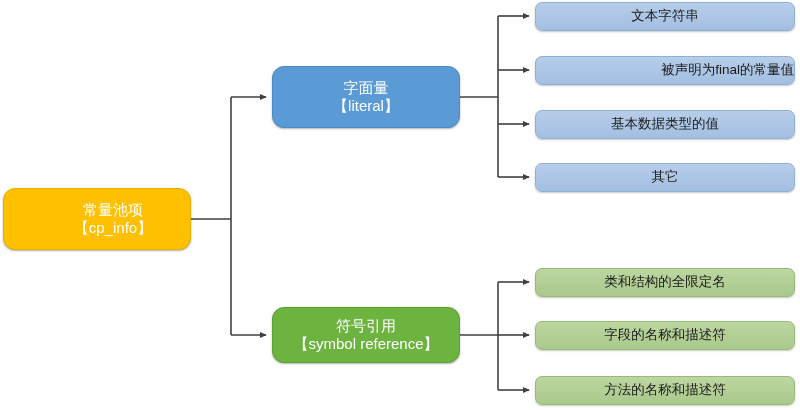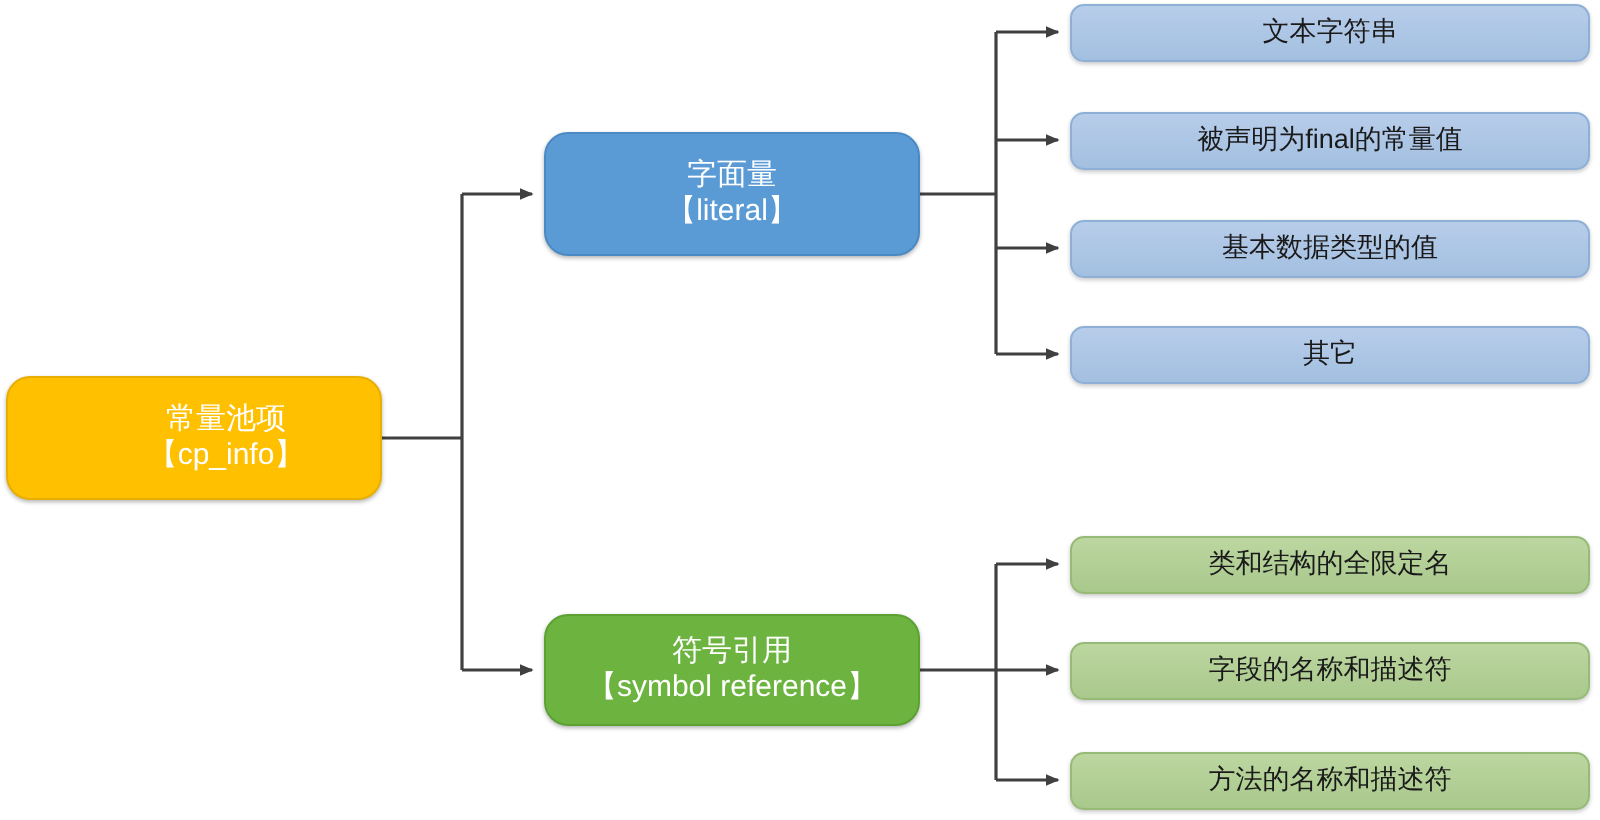--- a/index.html
+++ b/index.html
@@ -148,21 +148,21 @@
   </div>
 
   <div class="node node-branch-green">
     <span class="l1">符号引用</span>
     <span class="l2">【symbol reference】</span>
   </div>
 
   <div class="node leaf-blue" style="top:2px;">
     <span>文本字符串</span>
   </div>
-  <div class="node leaf-blue" style="top:56px;">
+  <div class="node leaf-blue" style="top:56px;align-items:flex-end;">
     <span>被声明为final的常量值</span>
   </div>
   <div class="node leaf-blue" style="top:163px;">
     <span>其它</span>
   </div>
   <div class="node leaf-blue" style="top:110px;">
     <span>基本数据类型的值</span>
   </div>
 
   <div class="node leaf-green" style="top:268px;font-family:Liberation Serif, serif;">

